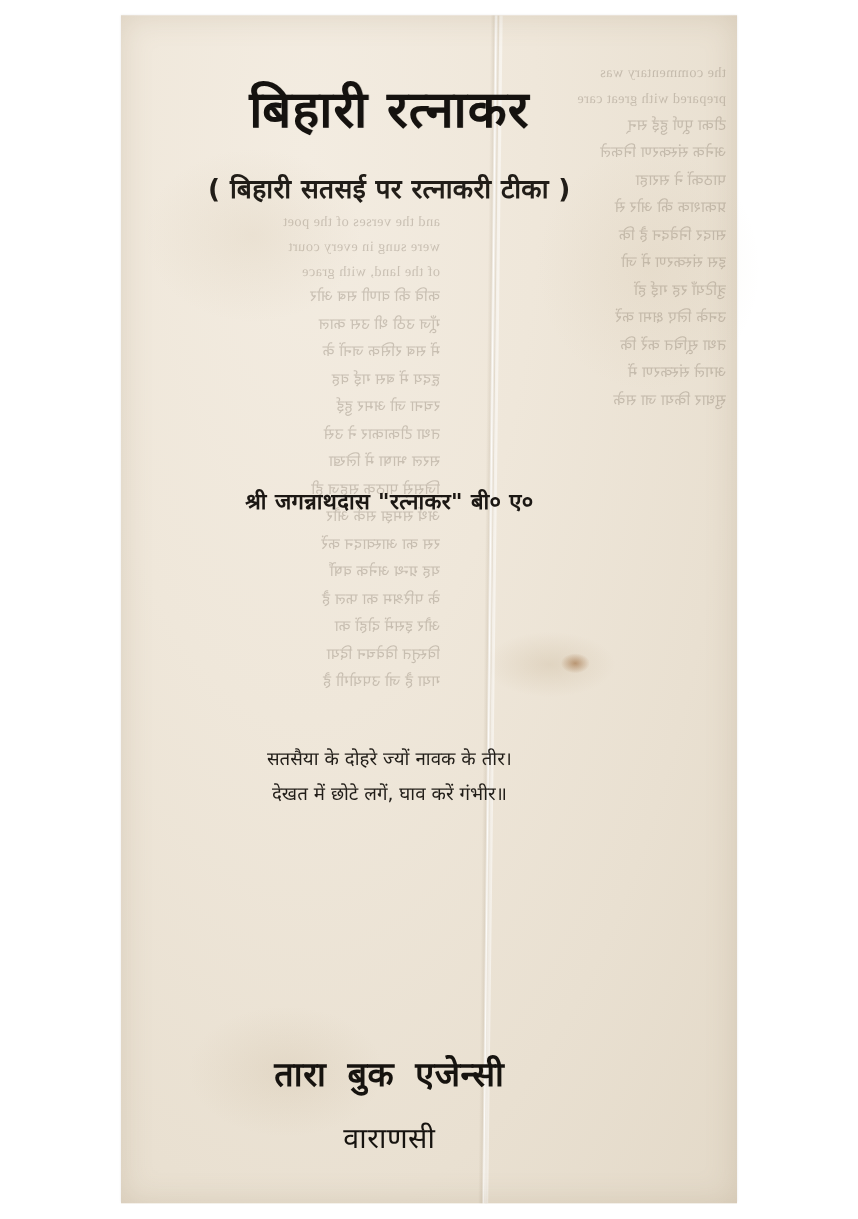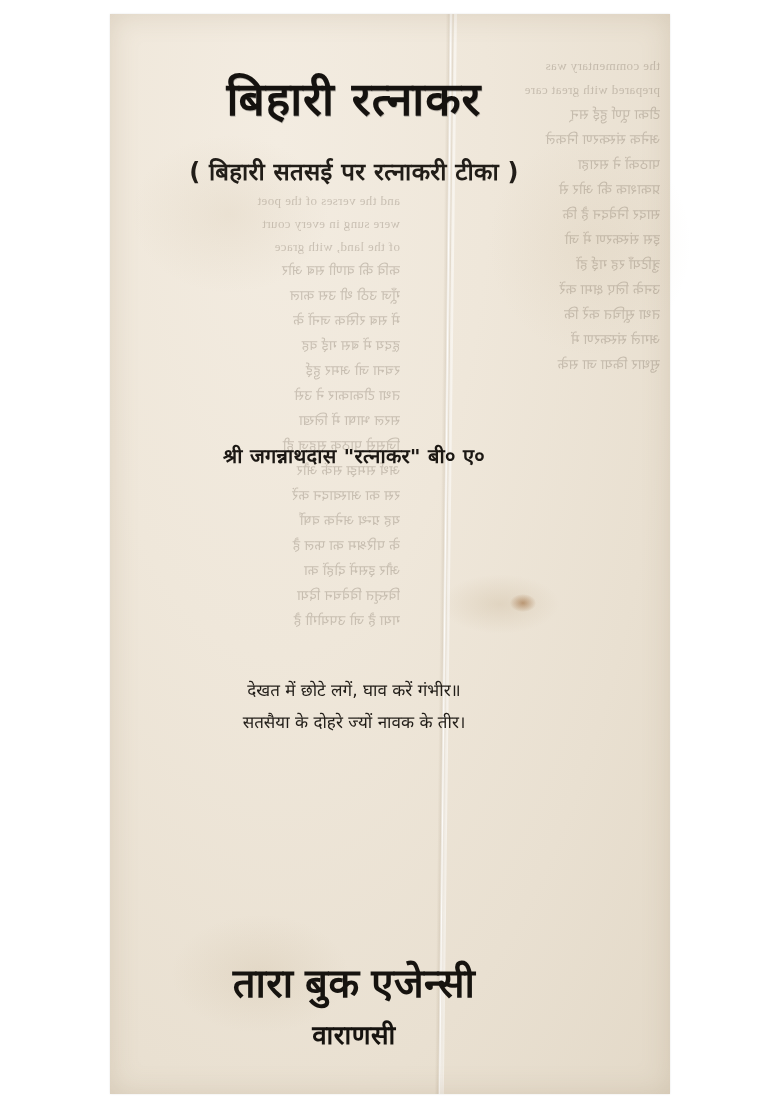--- a/index.html
+++ b/index.html
@@ -162,35 +162,35 @@
     font-weight: 400;
     line-height: 32px;
     color: #211d18;
   }
   .verse .vline { white-space: nowrap; }
 
   .publisher {
     position: absolute;
     left: 0; right: 0;
     top: 940px;
-    font-family: Liberation Sans, sans-serif;
-    font-size: 40px;
+    font-family: Liberation Mono, monospace;
+    font-size: 31px;
     font-weight: 700;
     letter-spacing: 0.5px;
     color: #16130f;
     text-align: center;
   }
 
   .city {
     position: absolute;
     left: 0; right: 0;
     top: 1002px;
     font-family: "DejaVu Sans", sans-serif;
     font-size: 26px;
-    font-weight: 700;
+    font-weight: 400;
     letter-spacing: 0.5px;
     color: #16130f;
   }
 
   
   .edge {
     position: absolute;
     left: 0; top: 0;
     width: 560px; height: 1080px;
     pointer-events: none;
@@ -249,22 +249,22 @@
     <div class="blotch b3"></div>
 
     <div class="crease"></div>
     <div class="crease2"></div>
 
     <div class="content">
       <div class="title">बिहारी रत्नाकर</div>
       <div class="subtitle">( बिहारी सतसई पर रत्नाकरी टीका )</div>
       <div class="author">श्री जगन्नाथदास "रत्नाकर" बी० ए०</div>
       <div class="verse">
+        <div class="vline">सतसैया के  दोहरे ज्यों नावक के तीर।</div>
         <div class="vline">देखत में छोटे लगें,  घाव करें गंभीर॥</div>
-        <div class="vline">सतसैया के  दोहरे ज्यों नावक के तीर।</div>
       </div>
       <div class="publisher">तारा बुक एजेन्सी</div>
       <div class="city">वाराणसी</div>
     </div>
 
     <div class="edge"></div>
   </div>
 </div>
 
 </body></html>

